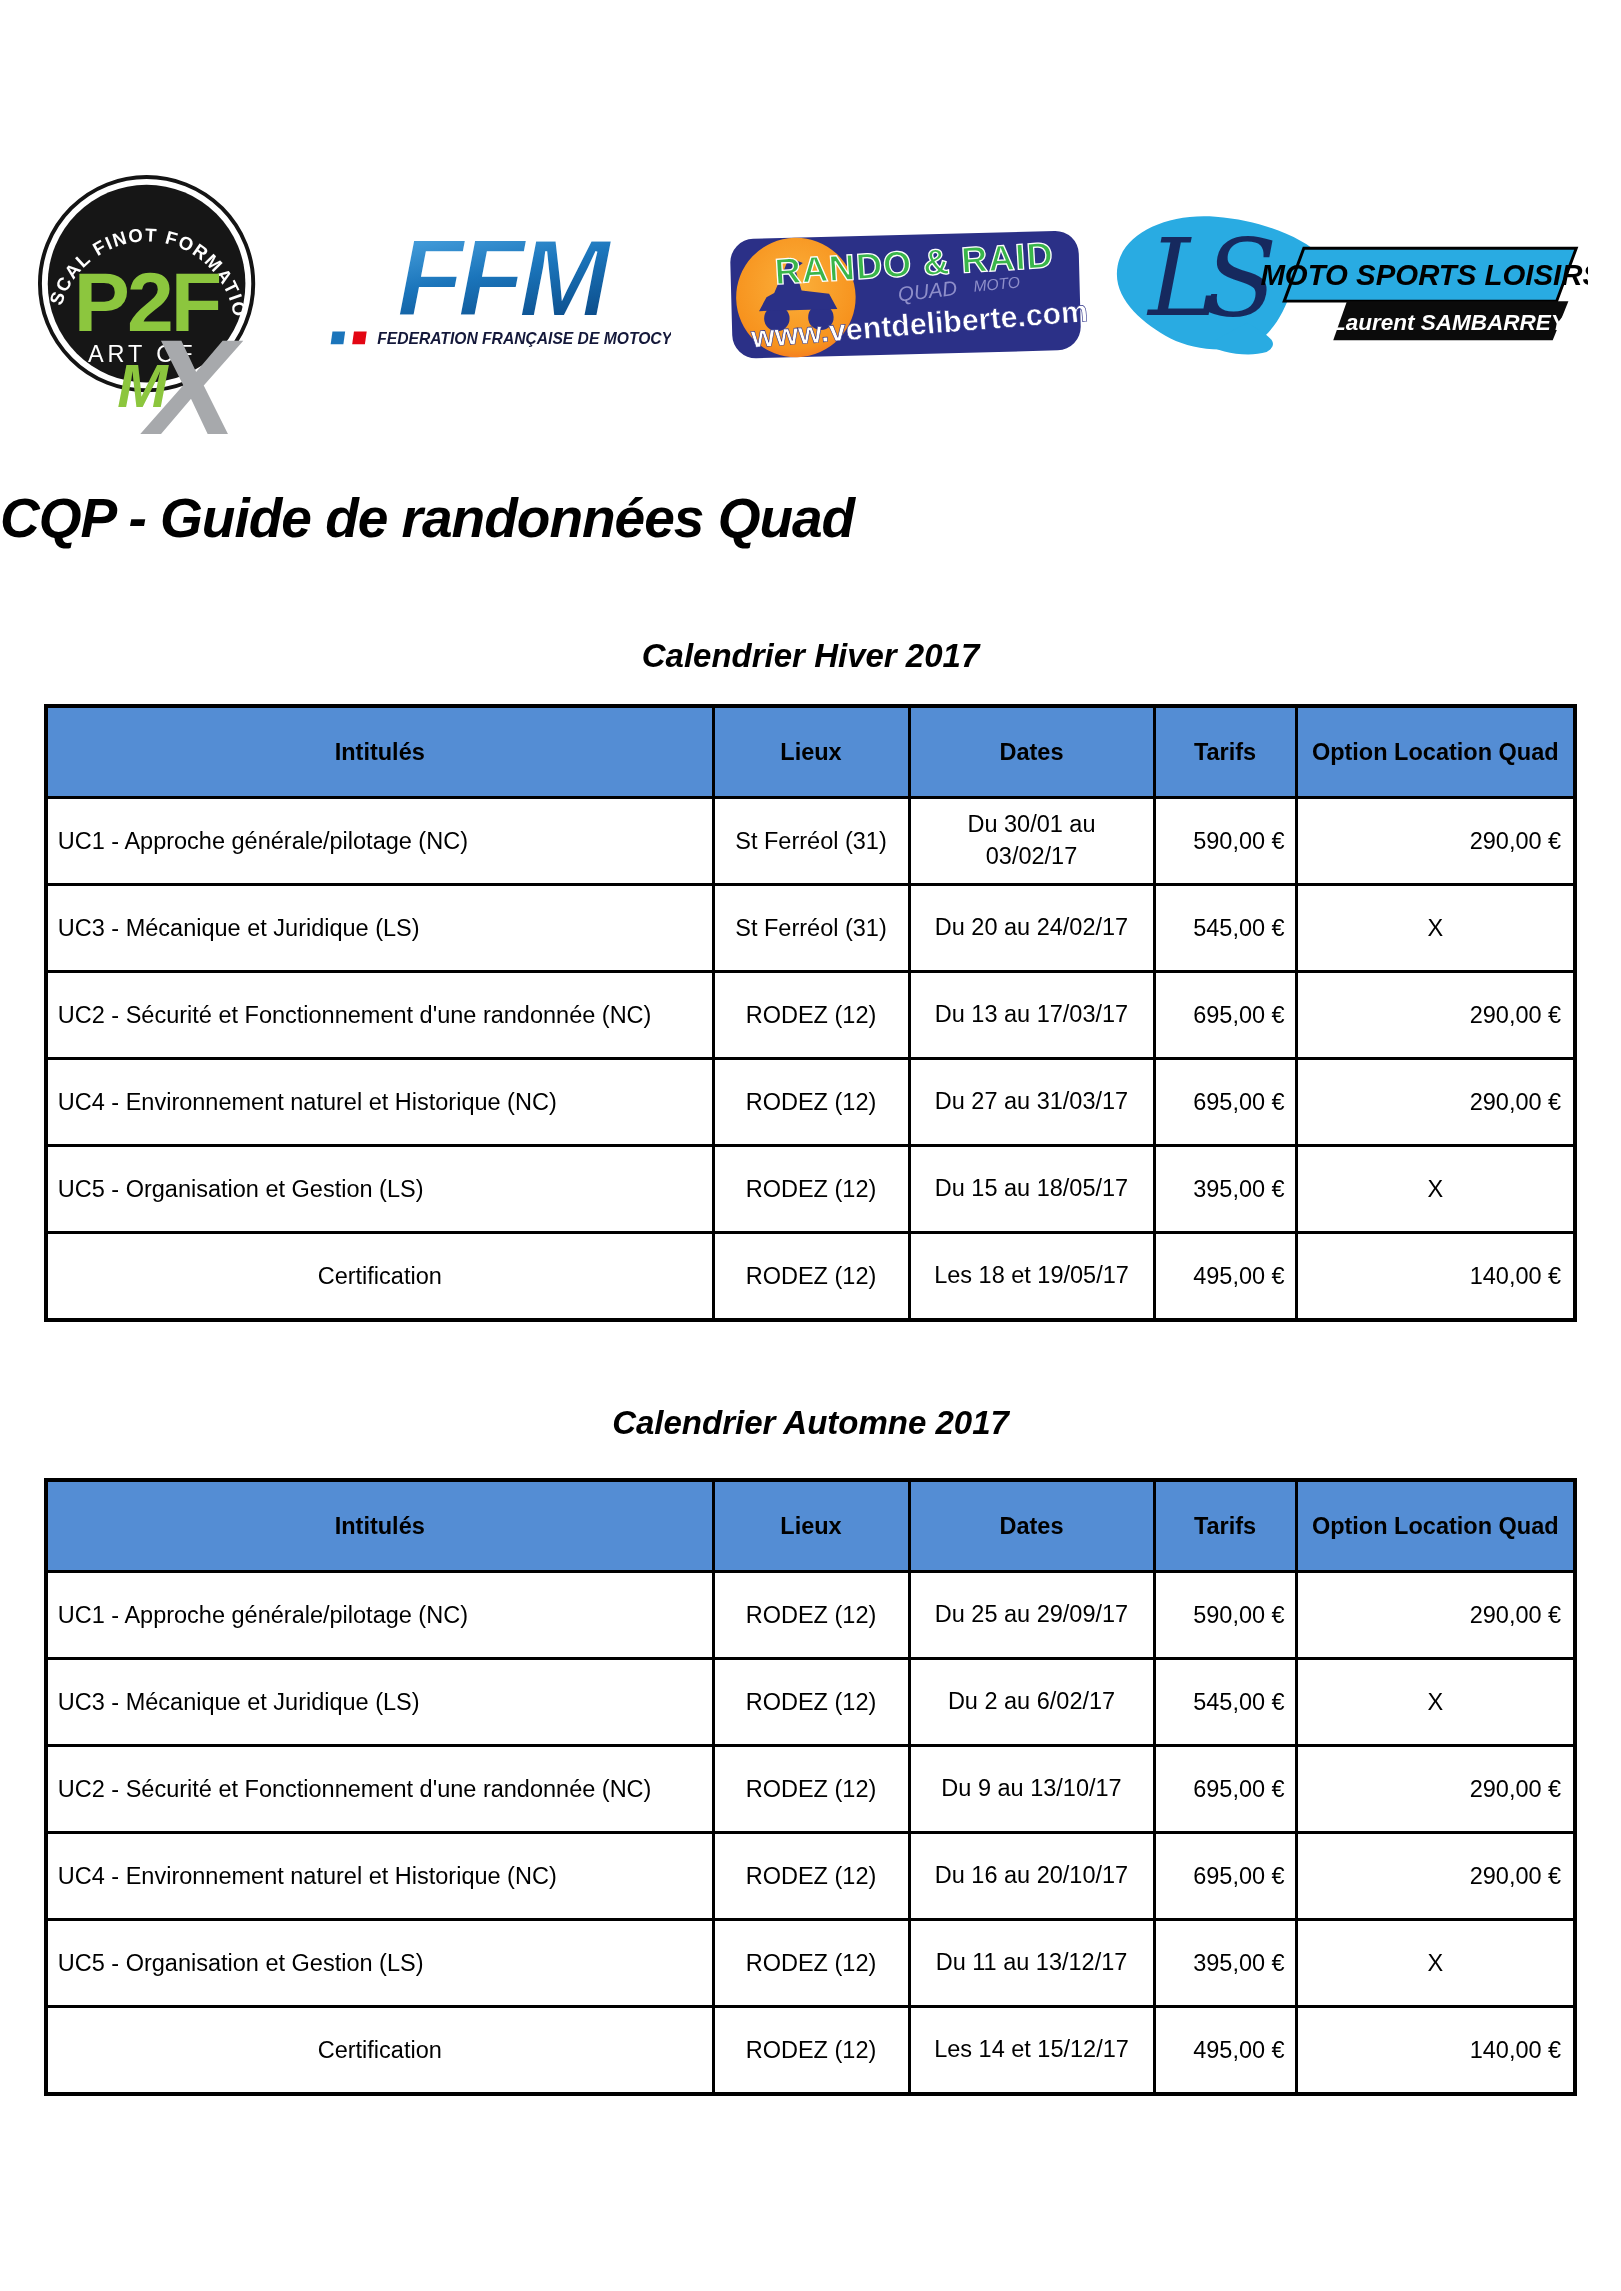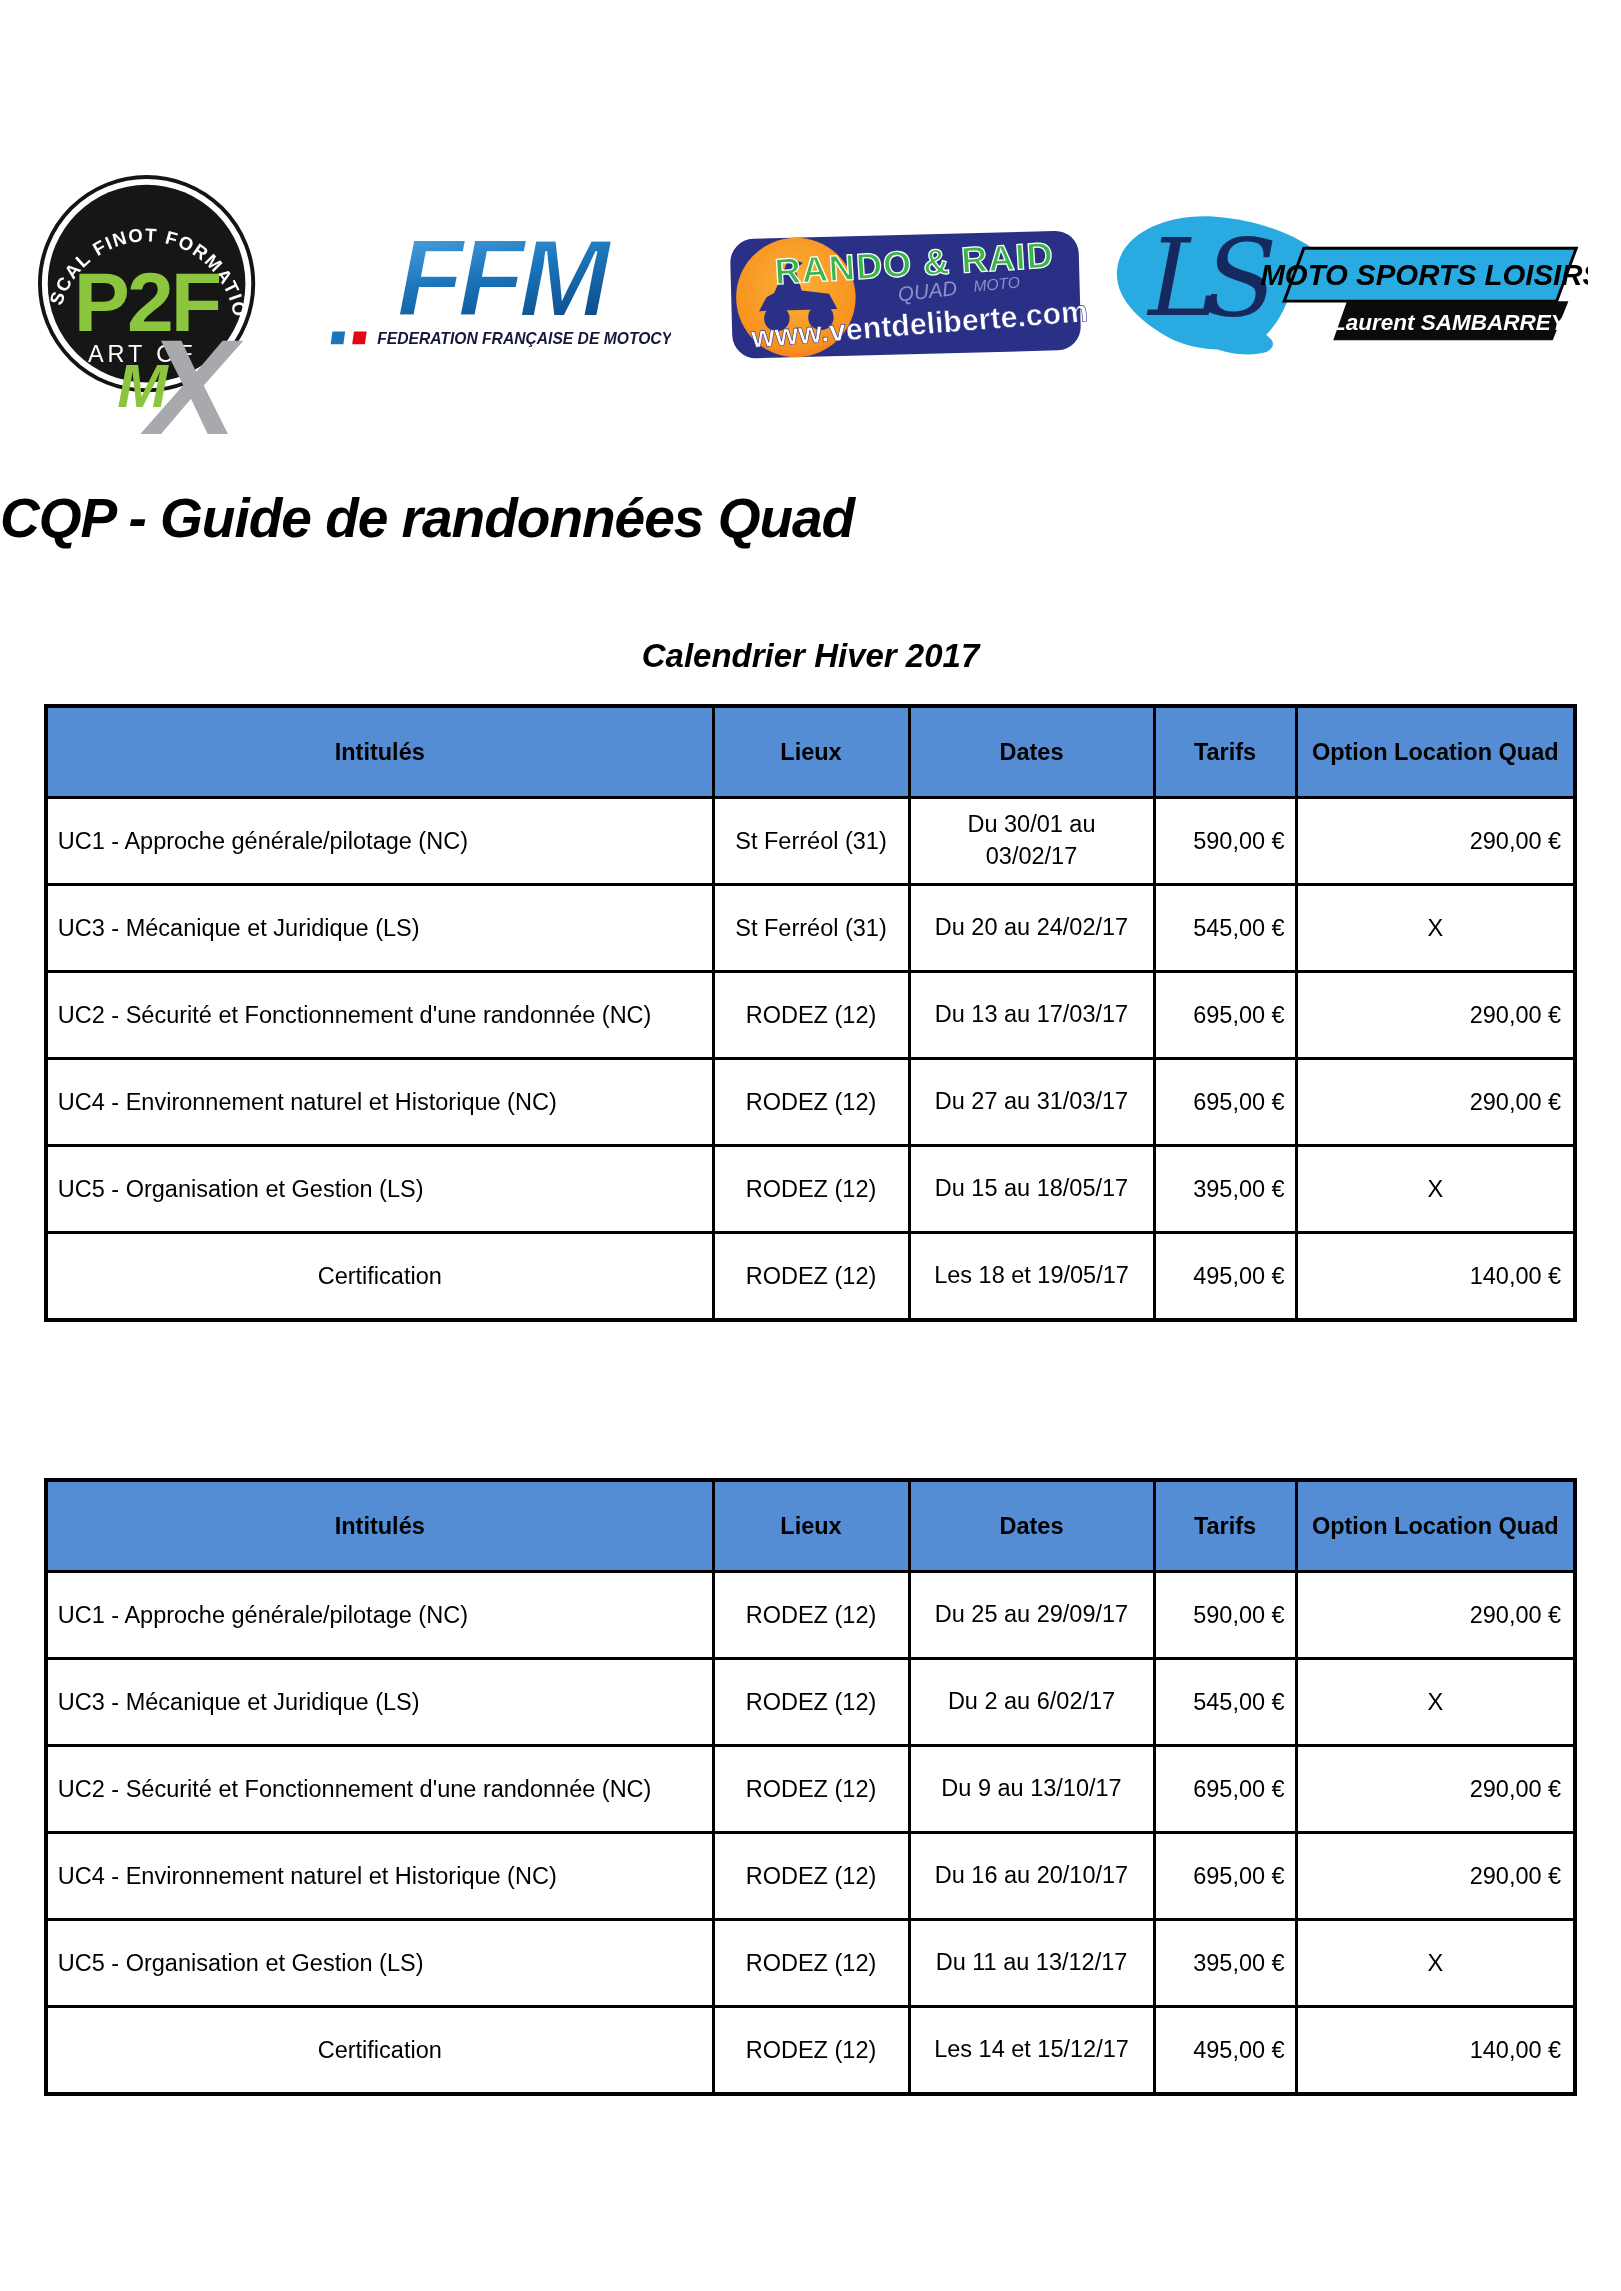--- a/index.html
+++ b/index.html
@@ -186,20 +186,21 @@
       <tr>
         <td class="c-int center">Certification</td>
         <td class="c-lieu">RODEZ (12)</td>
         <td class="c-date">Les 18 et 19/05/17</td>
         <td class="c-tarif">495,00 €</td>
         <td class="c-opt">140,00 €</td>
       </tr>
     </tbody>
   </table>
 
+  <div class="section-title section-automne">Calendrier Automne 2017</div>
 
   <table class="cal table-automne">
     <colgroup>
         <col style="width:667px">
         <col style="width:196px">
         <col style="width:245px">
         <col style="width:142px">
         <col style="width:279px">
       </colgroup>
     <thead>

